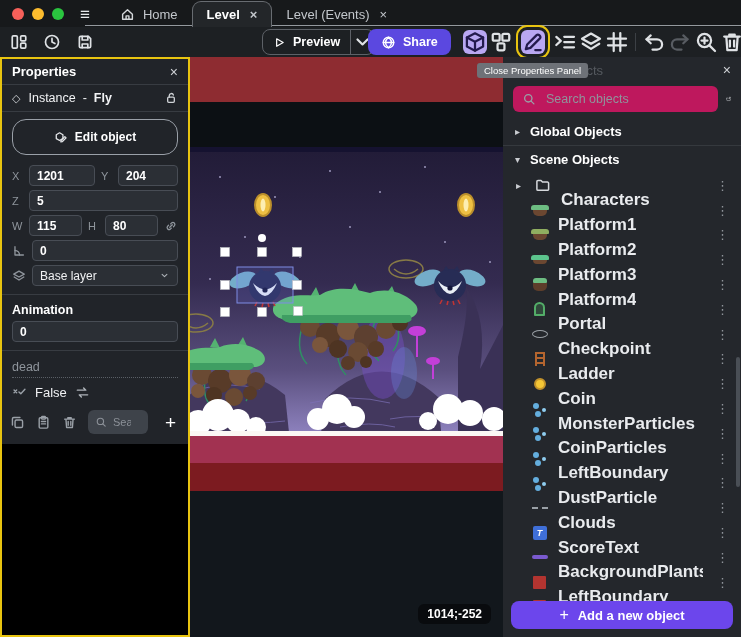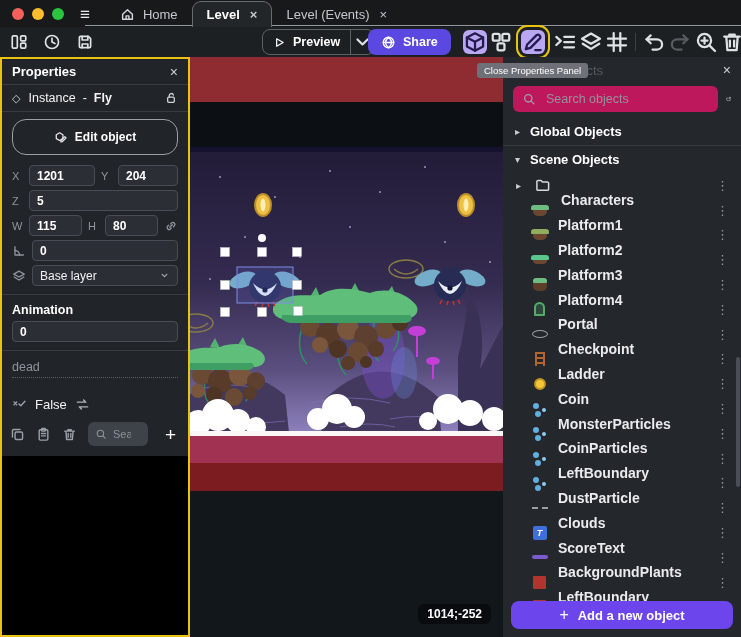--- a/index.html
+++ b/index.html
@@ -61,21 +61,21 @@
   .picon{width:14px;height:14px;color:#8f959c;display:inline-flex;flex:none;}
   .pinput{background:#2b2f35;border:1px solid #484d55;border-radius:4px;color:#fff;font-size:12px;font-weight:bold;
     height:21px;padding:0 7px;font-family:inherit;outline:none;min-width:0;}
   .w66{width:66px;} .w58{width:58px;} .flex1{flex:1;}
   .pselect{flex:1;height:21px;background:#2b2f35;border:1px solid #484d55;border-radius:4px;display:flex;align-items:center;
     padding:0 7px;font-size:12px;color:#f0f1f3;cursor:pointer;}
   .pselect .cv{margin-left:auto;width:11px;height:11px;color:#aeb3b9;display:inline-flex;}
   .pdiv{height:1px;background:#383c42;margin:8px 0 0;flex:none;}
   .psect{font-size:12.5px;font-weight:bold;color:#fff;margin:8px 10px 0;flex:none;display:flex;align-items:center;}
   .psect .ext{margin-left:auto;width:13px;height:13px;color:#cfd2d6;display:inline-flex;cursor:pointer;}
-  .varname{margin:9px 10px 12px;font-size:12.5px;color:#8f959c;border-bottom:1px dotted #5a5f66;padding-bottom:3px;flex:none;}
+  .varname{margin:9px 10px 0;font-size:12.5px;color:#8f959c;border-bottom:1px dotted #5a5f66;padding-bottom:3px;flex:none;}
   .varval{margin:7px 10px 0;display:flex;align-items:center;gap:8px;flex:none;}
   .varval .bi{width:15px;height:15px;color:#9aa0a7;display:inline-flex;}
   .varval .vv{font-size:13px;color:#f0f1f3;}
   .varval .sw{width:15px;height:15px;color:#aeb3b9;display:inline-flex;cursor:pointer;}
   .p-foot{margin:10px 8px 0;display:flex;align-items:center;gap:11px;flex:none;}
   .p-foot .fi{width:15px;height:15px;color:#9aa0a7;display:inline-flex;cursor:pointer;}
   .spill{height:24px;background:#3e434a;border-radius:6px;display:flex;align-items:center;gap:4px;padding:0 7px;width:60px;}
   .spill .si{width:12px;height:12px;color:#8c9198;display:inline-flex;flex:none;}
   .spill input{background:transparent;border:none;outline:none;color:#cfd2d6;font-size:11px;width:22px;font-family:inherit;}
   .spill input::placeholder{color:#8c9198;}
@@ -99,21 +99,21 @@
   .sbar input{flex:1;background:transparent;border:none;outline:none;color:#e9ebee;font-size:12.5px;font-family:inherit;min-width:0;}
   .sbar input::placeholder{color:#8f959c;}
   .fplus{width:20px;height:20px;color:#d6d9dd;display:inline-flex;cursor:pointer;}
   .ogroup{height:27px;display:flex;align-items:center;gap:7px;padding:0 12px;font-size:13px;font-weight:bold;color:#fff;cursor:pointer;}
   .ogroup .car{font-size:10px;color:#c9ccd1;width:8px;}
   .odiv{height:1px;background:#35393e;margin:0;}
   .orows{overflow:hidden;height:452px;position:relative;}
   .orow{height:24.8px;display:flex;align-items:center;gap:9px;padding-left:27px;padding-right:8px;cursor:pointer;}
   .orow.folder{padding-left:13px;}
   .orow .car{font-size:10px;color:#c9ccd1;width:8px;flex:none;}
-  .orow .nm{font-size:14px;font-weight:600;color:#e9ebee;white-space:nowrap;overflow:hidden;margin-top:30px;}
+  .orow .nm{font-size:17px;font-weight:600;color:#e9ebee;white-space:nowrap;overflow:hidden;margin-top:30px;}
   .orow .dots{margin-left:auto;color:#8f949b;font-size:13px;padding:0 4px;flex:none;}
   .addbtn{position:absolute;left:8px;right:8px;bottom:8px;height:28px;background:#6c46ec;border-radius:8px;color:#fff;
     display:flex;align-items:center;justify-content:center;gap:9px;font-size:13px;font-weight:bold;cursor:pointer;z-index:5;}
   .addbtn .ap{font-size:16px;font-weight:normal;}
   .oscroll{position:absolute;right:1px;top:300px;width:4px;height:130px;background:#4a4f56;border-radius:2px;}
 
   
   .th{width:19px;height:16px;display:inline-flex;flex:none;align-items:center;justify-content:center;position:relative;}
   .th svg{width:16px;height:16px;color:#d6d9dd;}
   .th-platform{flex-direction:column;display:inline-flex;}

